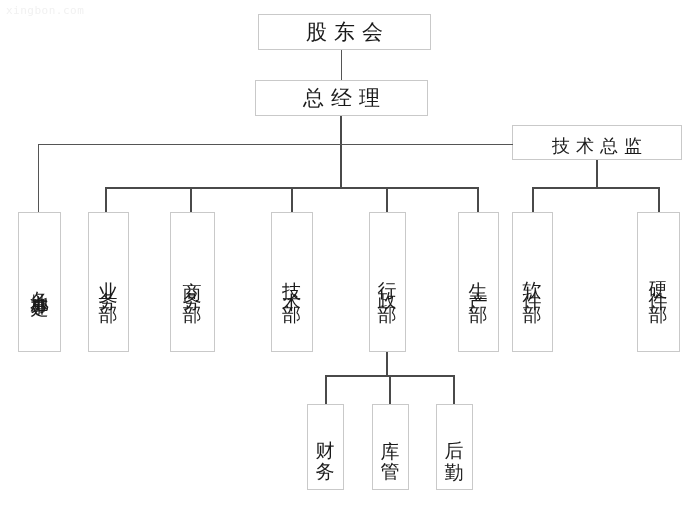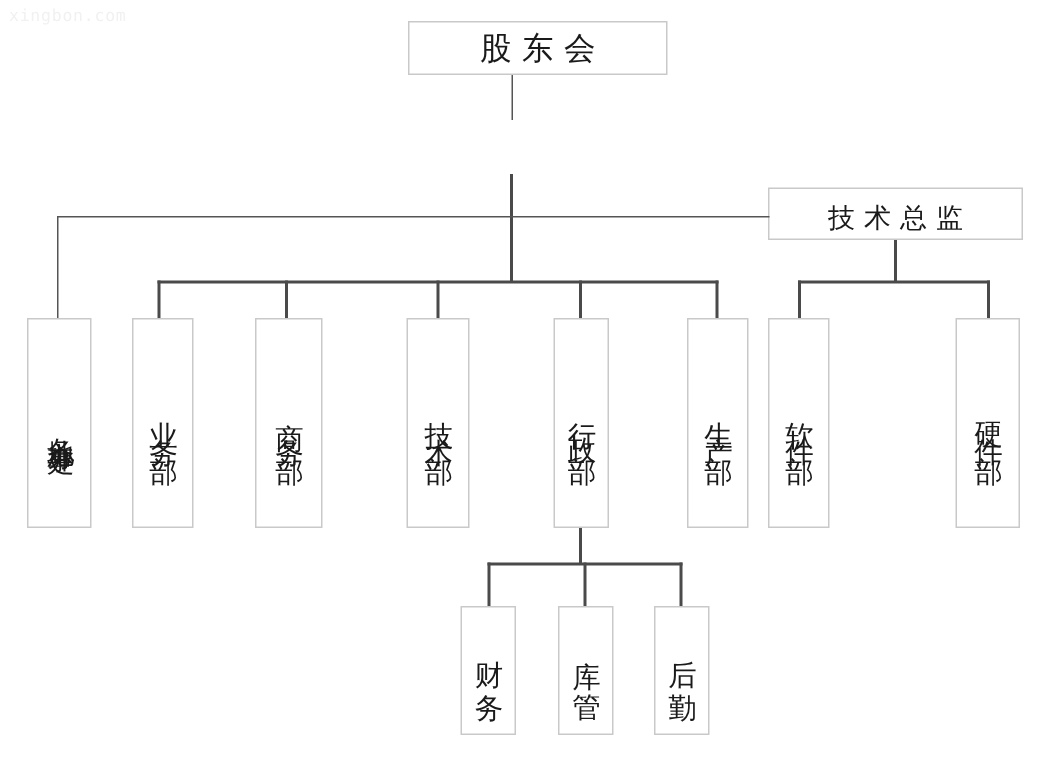--- a/index.html
+++ b/index.html
@@ -85,24 +85,27 @@
   .line.thin.v { width: 1px; background:#555; }
   .line.thin.h { height: 1px; background:#555; }
 </style>
 </head>
 <body>
 
 <div id="chart-root">
 
   <div class="watermark">xingbon.com</div>
 
-  <div class="node horiz" style="left:272px; top:14px; width:173px; height:36px;">
+  <div class="node horiz" style="left:258px; top:14px; width:173px; height:36px;">
     <span class="label">股东会</span>
   </div>
 
+  <div class="node horiz" style="left:255px; top:80px; width:173px; height:36px;">
+    <span class="label">总经理</span>
+  </div>
 
   <div class="node horiz-sm" style="left:512px; top:125px; width:170px; height:35px;align-items:flex-end;">
     <span class="label">技术总监</span>
   </div>
 
   <div class="node vert tight" style="left:18px; top:212px; width:43px; height:140px;">
     <span class="label">各地办事处</span>
   </div>
 
   <div class="node vert" style="left:88px; top:212px; width:41px; height:140px;">

